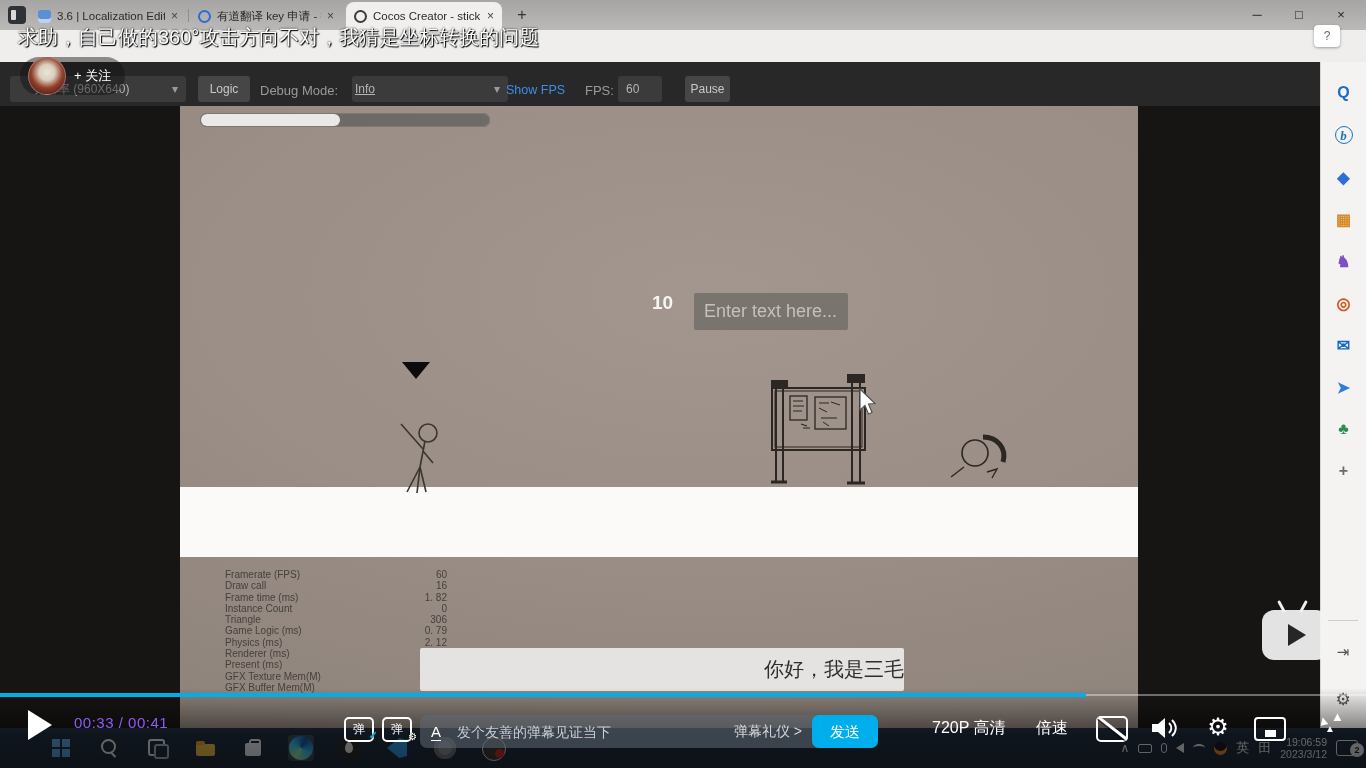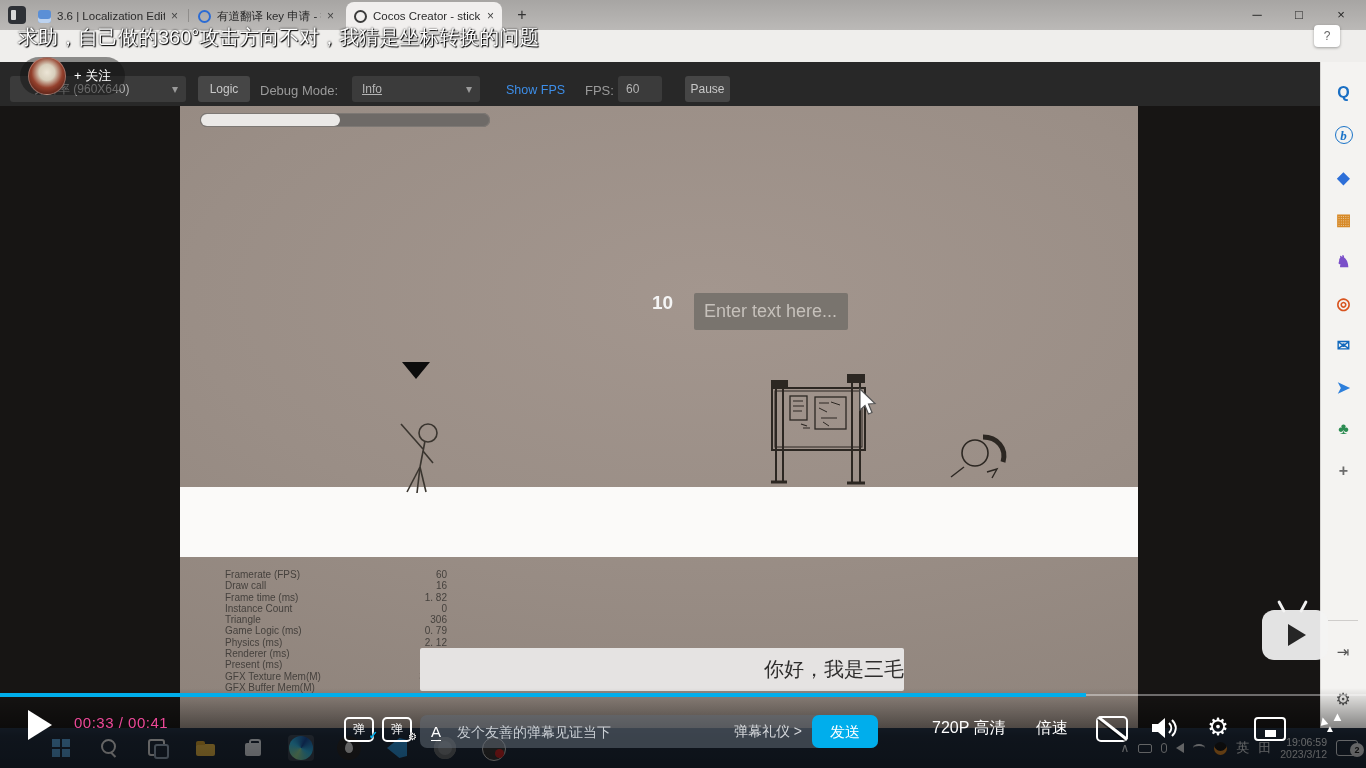--- a/index.html
+++ b/index.html
@@ -94,21 +94,21 @@
   .pfill{left:0;top:693px;height:4px;background:#00aeec;}
   .danmaku{left:18px;top:24px;font-size:20px;color:#fff;font-weight:500;text-shadow:0 0 2px #000,1px 1px 1px #000;z-index:40;}
   .follow{left:20px;top:57px;height:38px;display:flex;align-items:center;background:rgba(15,15,15,.45);border-radius:19px;padding-right:14px;z-index:40;}
   .avatar{width:38px;height:38px;border-radius:50%;border:1px solid rgba(255,255,255,.3);background:radial-gradient(circle at 50% 40%,#ece5d6 0%,#d8cfbc 28%,#94402c 55%,#5f2418 78%,#3d150d 100%);flex:none;}
   .follow span{margin-left:8px;font-size:13px;color:#fff;}
   .tvmark{left:1262px;top:602px;width:66px;height:58px;z-index:35;}
   .tvbody{position:absolute;left:0;top:8px;width:66px;height:50px;background:rgba(243,243,243,.93);border-radius:12px;}
   .tvant{position:absolute;width:3px;height:13px;background:#efefef;border-radius:2px;}
   .tvplay{position:absolute;left:26px;top:22px;width:0;height:0;border-left:18px solid #262626;border-top:11px solid transparent;border-bottom:11px solid transparent;}
   .playbtn{left:28px;top:710px;width:0;height:0;border-left:24px solid #fff;border-top:15px solid transparent;border-bottom:15px solid transparent;z-index:30;}
-  .ptime{left:74px;top:714px;font-size:15px;color:#ec4899;letter-spacing:.5px;z-index:30;}
+  .ptime{left:74px;top:714px;font-size:15px;color:#8b5cf6;letter-spacing:.5px;z-index:30;}
   .dmic{width:30px;height:25px;border:2px solid #fff;border-radius:5px;color:#fff;font-size:12px;text-align:center;line-height:21px;z-index:30;}
   .dmic i{position:absolute;right:-6px;bottom:-6px;font-style:normal;font-size:11px;font-weight:bold;color:#00aeec;text-shadow:0 0 2px #000;}
   .dmic em{position:absolute;right:-7px;bottom:-7px;font-style:normal;font-size:10px;color:#fff;text-shadow:0 0 2px #000;}
   .dmwrap{left:420px;top:715px;width:458px;height:33px;background:rgba(96,106,116,.55);border-radius:7px;display:flex;align-items:center;z-index:30;}
   .dmA{margin-left:11px;color:#fff;font-size:15px;border-bottom:1.5px solid #fff;line-height:17px;flex:none;}
   .dminput{margin-left:14px;flex:1;border:none;outline:none;background:transparent;font-size:14px;color:#e8e8e8;min-width:0;}
   .dminput::placeholder{color:#c9ced3;opacity:1;}
   .dmrule{margin-right:10px;font-size:14px;color:#d4d7da;flex:none;}
   .sendbtn{width:66px;height:33px;background:#00aeec;border-radius:7px;color:#fff;font-size:15px;text-align:center;line-height:33px;flex:none;}
   .ctltxt{font-size:16px;color:#fff;z-index:30;}
@@ -207,21 +207,21 @@
   <div class="sb-bottom abs" style="left:1320px;top:682px;line-height:36px;font-size:17px;">⚙</div>
 
   <div id="page" class="abs"></div>
   <div id="gametoolbar" class="abs">
     <div class="dd abs" style="left:10px;top:14px;width:176px;height:26px;padding-left:24px;">
       <span>分辨率 (960X640)</span>
       <span class="chev">▾</span>
     </div>
     <div class="gbtn abs" style="left:198px;top:14px;width:52px;height:26px;">Logic</div>
     <div class="glabel abs" style="left:260px;top:21px;">Debug Mode:</div>
-    <div class="dd abs" style="left:352px;top:14px;width:128px;height:26px;padding-left:10px;text-decoration:underline;">
+    <div class="dd abs" style="left:352px;top:14px;width:156px;height:26px;padding-left:3px;text-decoration:underline;">
       <span>Info</span>
       <span class="chev">▾</span>
     </div>
     <div class="abs" style="left:506px;top:21px;font-size:12.5px;color:#3d8ee8;">Show FPS</div>
     <div class="glabel abs" style="left:585px;top:21px;">FPS:</div>
     <div class="dd abs" style="left:618px;top:14px;width:44px;height:26px;padding-left:8px;">60</div>
     <div class="gbtn abs" style="left:685px;top:14px;width:45px;height:26px;">Pause</div>
   </div>
 
   <div id="canvas" class="abs"></div>

